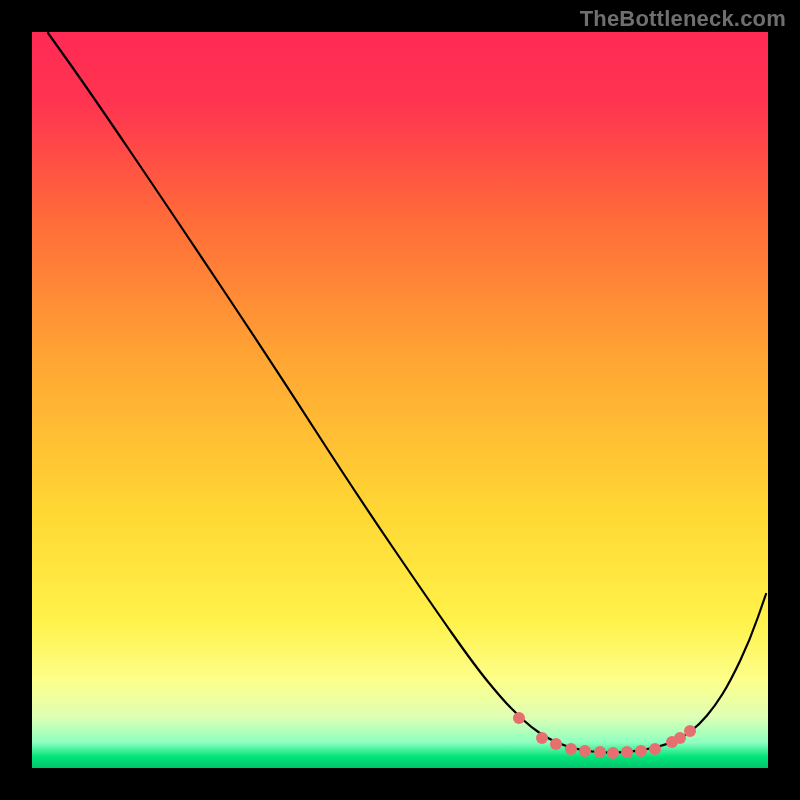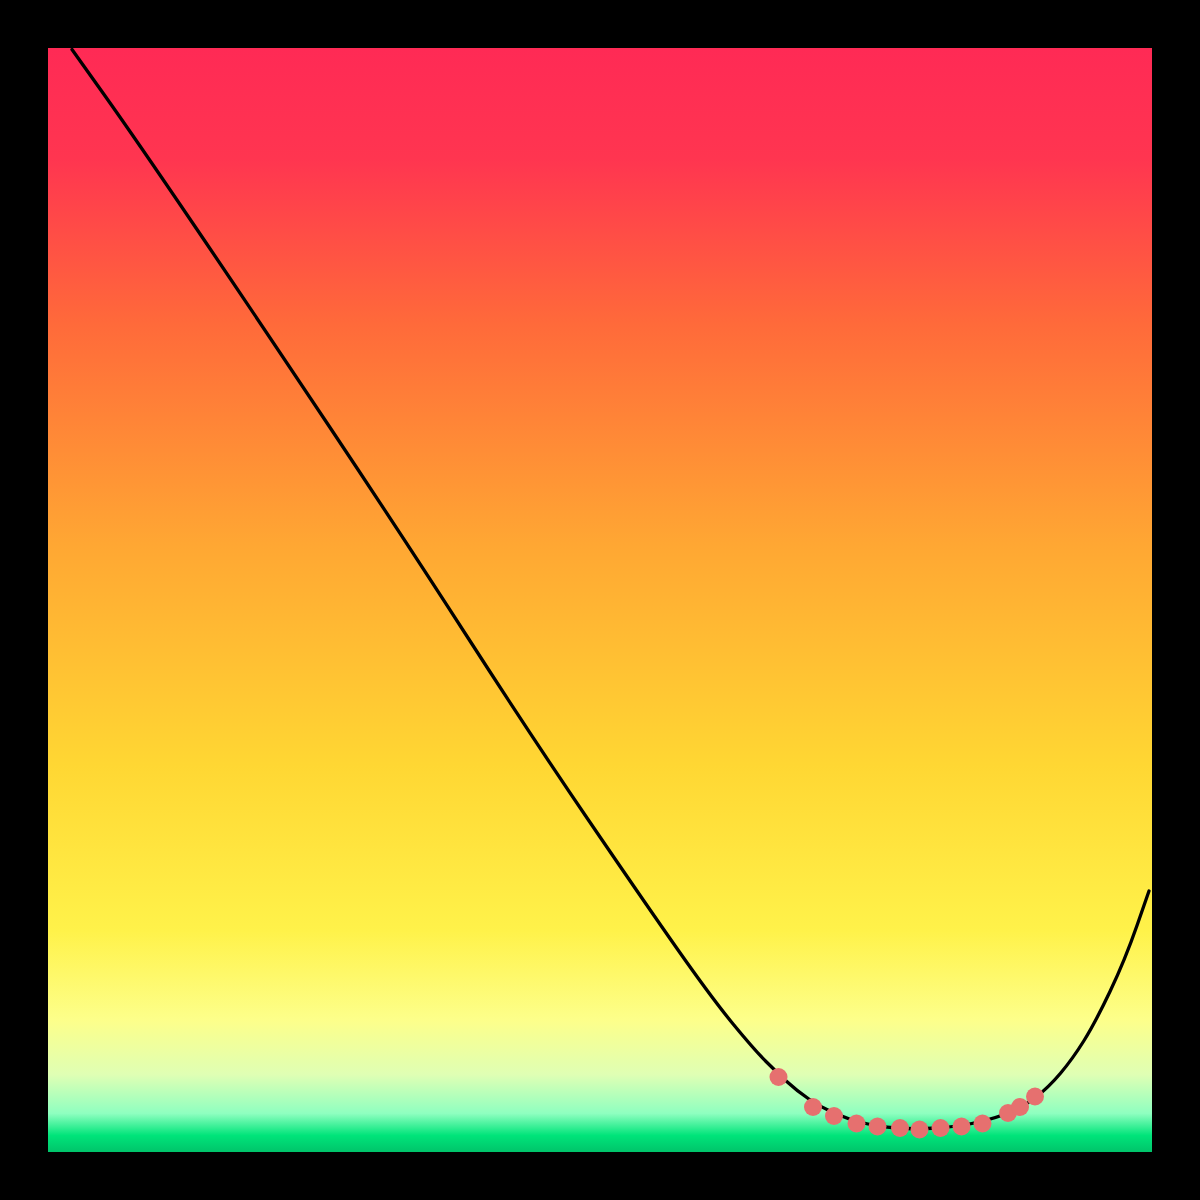--- a/index.html
+++ b/index.html
@@ -29,20 +29,21 @@
   svg {
     position: absolute;
     top: 0;
     left: 0;
   }
 </style>
 </head>
 <body>
 
 <div class="chart-container">
+  <div class="watermark">TheBottleneck.com</div>
   <svg id="chart-svg" width="800" height="800" viewBox="0 0 800 800">
       <defs>
         <linearGradient id="bg-grad" x1="0" y1="0" x2="0" y2="1">
           <stop offset="0%" stop-color="#ff2a55"></stop>
           <stop offset="10%" stop-color="#ff3550"></stop>
           <stop offset="25%" stop-color="#ff6a3a"></stop>
           <stop offset="45%" stop-color="#ffa733"></stop>
           <stop offset="65%" stop-color="#ffd733"></stop>
           <stop offset="80%" stop-color="#fff24a"></stop>
           <stop offset="88%" stop-color="#fdff8a"></stop>

